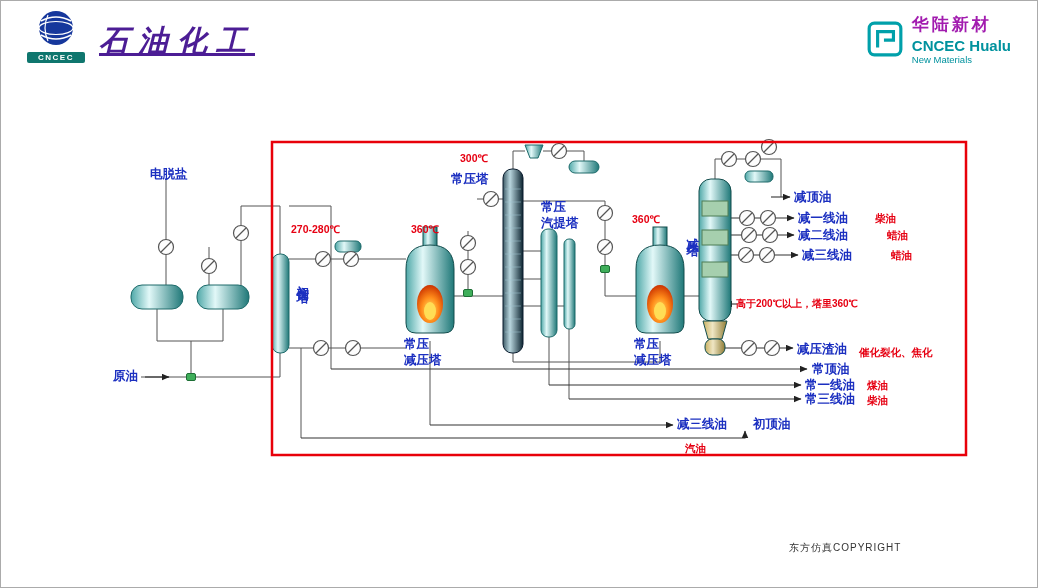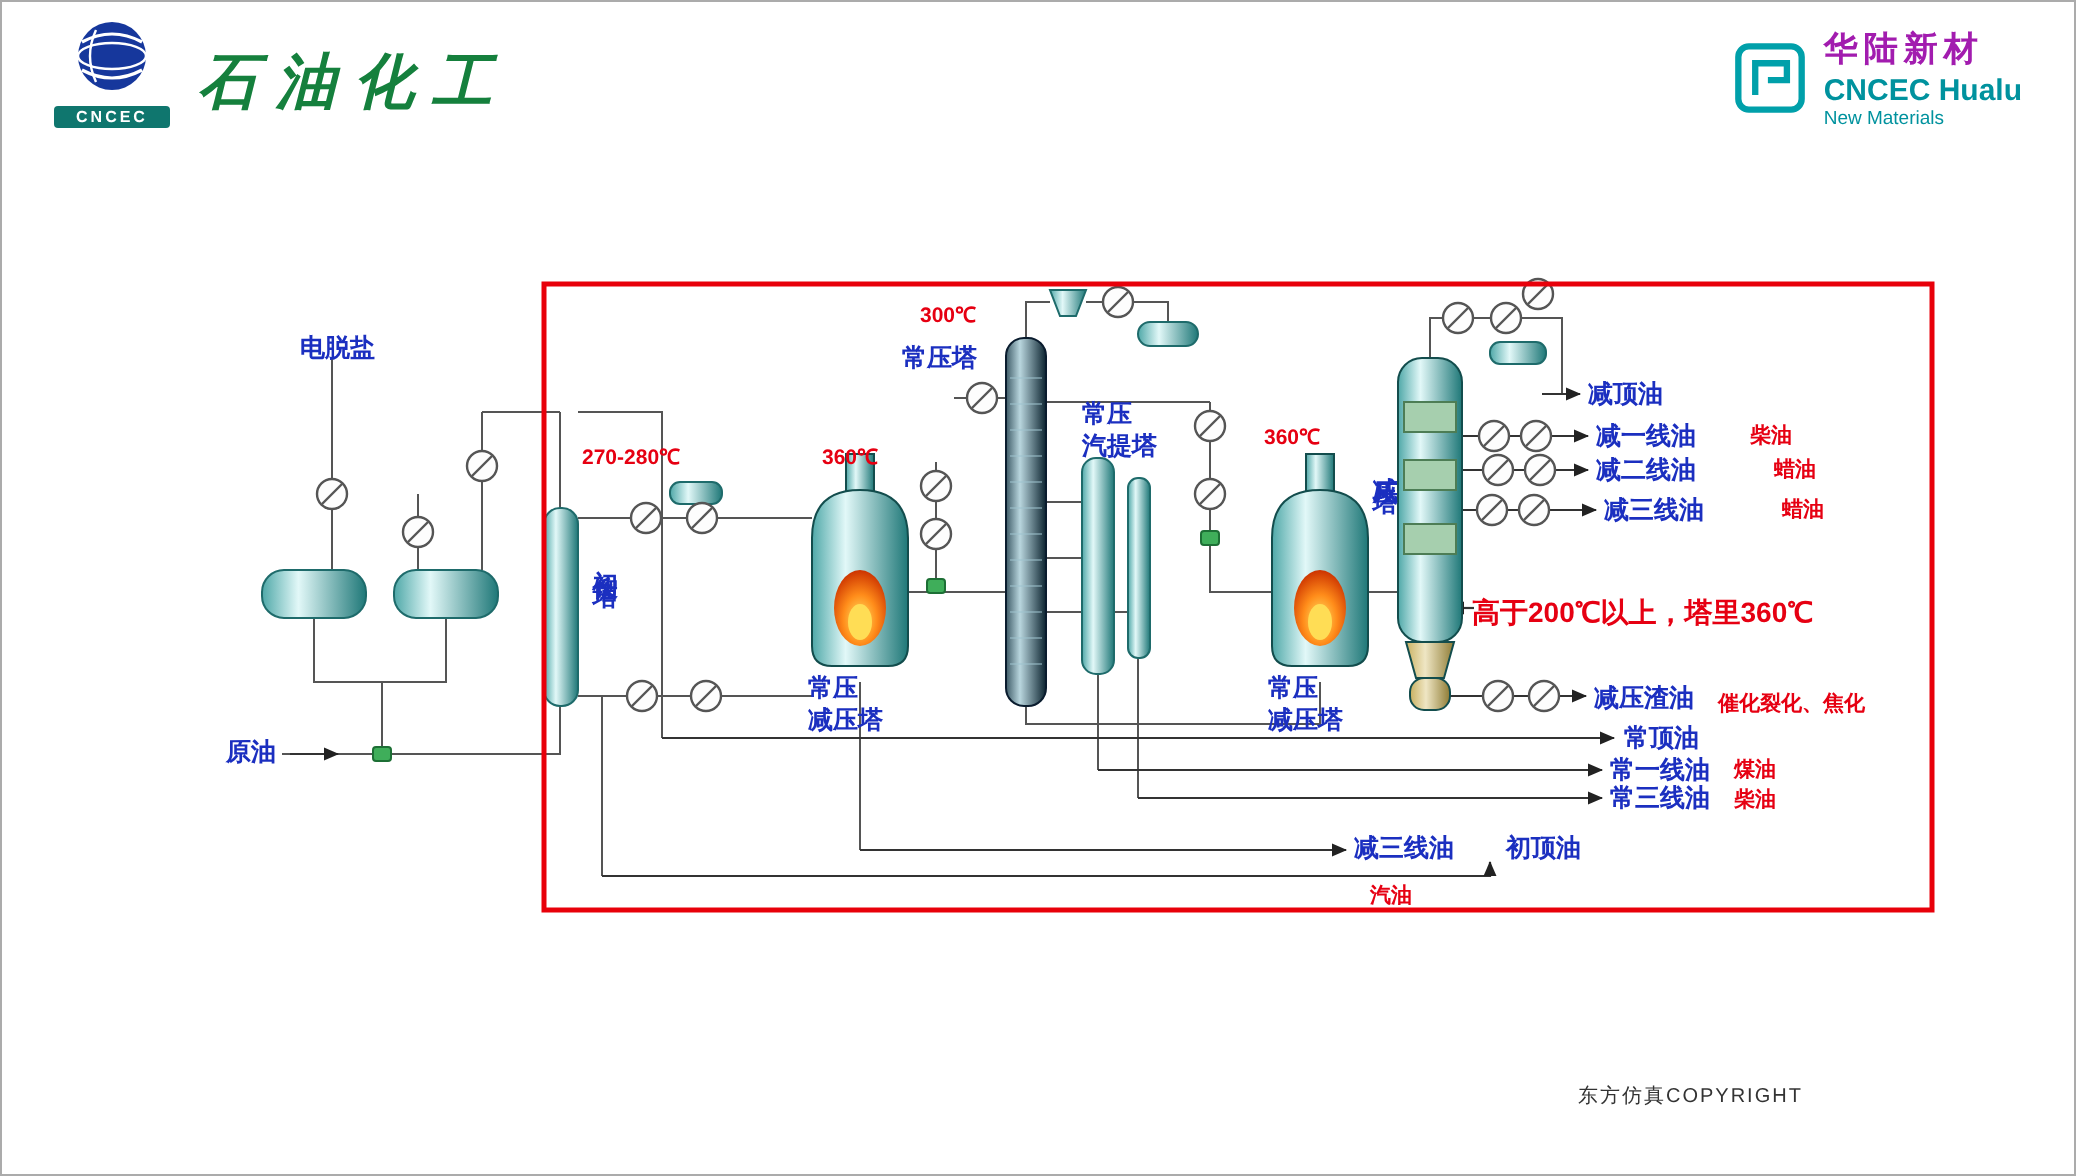--- a/index.html
+++ b/index.html
@@ -8,35 +8,35 @@
     border:1px solid #ababab; box-sizing:border-box; overflow:hidden;
     font-family:"Liberation Sans", sans-serif;
   }
   
   .logo-left { position:absolute; left:26px; top:8px; width:58px; text-align:center; }
   .cncec-badge {
     margin-top:1px; background:#0f766e; color:#fff; font-size:8px; font-weight:bold;
     letter-spacing:1.5px; text-align:center; padding:1px 0; border-radius:2px;
   }
   .brand-text {
-    position:absolute; left:98px; top:20px; color:#15803d; font-size:30px; font-weight:bold;
-    font-style:italic; letter-spacing:9px; font-family:"DejaVu Serif", serif;
+    position:absolute; left:98px; top:20px; color:#4c1d95; font-size:30px; font-weight:bold;
+    font-style:italic; letter-spacing:9px; font-family:"DejaVu Serif", serif;text-decoration:underline;
   }
   .logo-right { position:absolute; right:26px; top:12px; display:flex; align-items:center; gap:8px; }
   .hualu-cn { color:#a21caf; font-size:17px; font-weight:bold; letter-spacing:3px; }
   .hualu-en1 { color:#00929e; font-size:15px; font-weight:bold; margin-top:1px; }
   .hualu-en2 { color:#00929e; font-size:9.5px; }
   .page-title { position:absolute; left:114px; top:62px; color:#1a1a1a; font-size:20px; font-weight:600; letter-spacing:1px; }
   
   .lbl { position:absolute; white-space:pre-line; line-height:1.25; }
   .blue { color:#1b2fc0; font-weight:bold; font-size:12.5px; }
   .red  { color:#e60012; font-weight:bold; font-size:10.5px; }
   .vert { writing-mode:vertical-rl; letter-spacing:3px; }
   .center { text-align:left; }
-  .small { font-size:14px; }
+  .small { font-size:10px; }
   .caption {
     position:absolute; left:255px; top:498px; color:#000; font-size:26px; font-weight:bold;
     letter-spacing:5px; font-family:"DejaVu Serif", serif;
   }
   .copyright { position:absolute; left:788px; top:540px; color:#333; font-size:10px; letter-spacing:1px; }
   .art { position:absolute; left:0; top:0; }
 </style>
 </head>
 <body>
 

